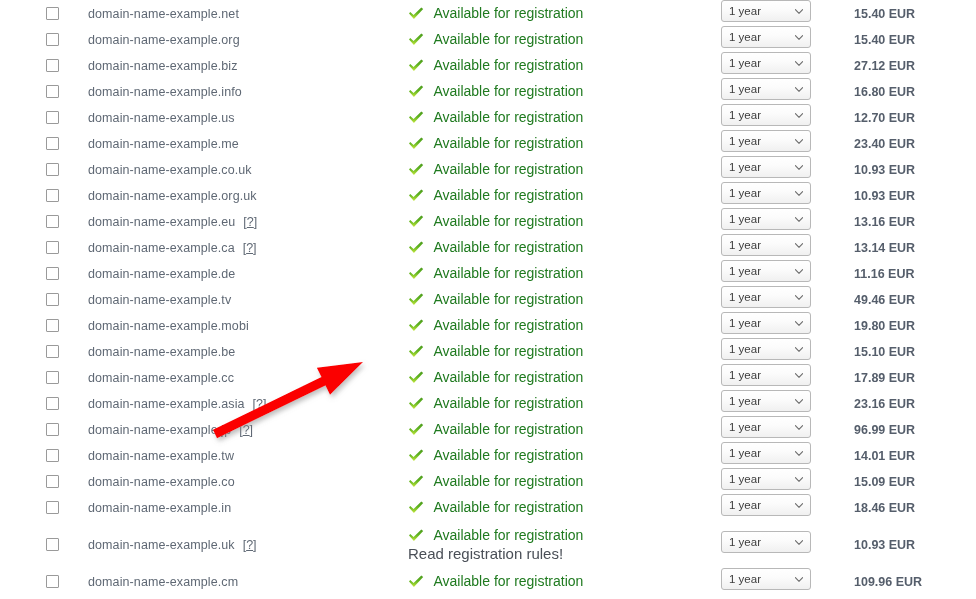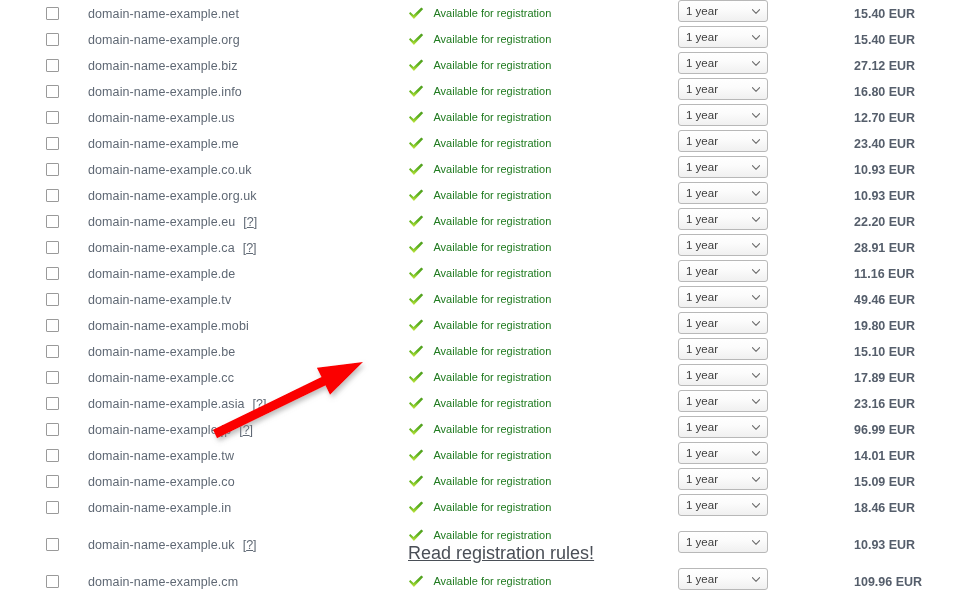--- a/index.html
+++ b/index.html
@@ -59,36 +59,35 @@
   .col-status { width: 270px; padding-left: 4px; }
   .status-wrap { display: block; line-height: 15px; }
   .status-line { white-space: nowrap; }
   .tick {
     display: inline-block;
     width: 16px; height: 13px;
     vertical-align: -2px;
     margin-right: 5px;
   }
   .status-text {
-    font-size: 11px;
+    font-size: 14px;
     color: #1f7a1f;
     vertical-align: middle;
   }
   .rules-link {
     display: inline-block;
     margin-top: 3px;
-    font-size: 18px;
+    font-size: 15px;
     color: #4a4f57;
-    text-decoration: underline;
     cursor: pointer;
     white-space: nowrap;
   }
 
   
-  .col-period { width: 180px; padding-left: 4px; }
+  .col-period { width: 180px; padding-left: 4px; text-align: center; }
   .sel {
     position: relative;
     display: inline-block;
     width: 90px; height: 22px;
     border: 1px solid #b8b8b8;
     border-radius: 3px;
     background: linear-gradient(to bottom, #ffffff 0%, #fbfbfb 45%, #f0f0f0 100%);
     cursor: pointer;
   }
   .sel .sel-val {
@@ -468,21 +467,21 @@
     </td>
     <td class="cell col-period">
       <span class="sel">
         <span class="sel-val">1 year</span>
         <svg class="caret" viewBox="0 0 8 5">
           <path d="M0.4 0.6 L4 4.3 L7.6 0.6" stroke="#6b6b6b" stroke-width="1.1" fill="none" stroke-linecap="round"></path>
         </svg>
       </span>
     </td>
     <td class="cell col-price">
-      <span class="price">22.20 EUR</span>
+      <span class="price">13.16 EUR</span>
     </td>
   </tr>
 
   <tr class="domain-row">
     <td class="cell col-check">
       <span class="chk"></span>
     </td>
     <td class="cell col-name">
       <span class="dname">domain-name-example.ca</span>
       <span class="helplink" style="display: inline;">&nbsp;[<u>?</u>]</span>
@@ -507,21 +506,21 @@
     </td>
     <td class="cell col-period">
       <span class="sel">
         <span class="sel-val">1 year</span>
         <svg class="caret" viewBox="0 0 8 5">
           <path d="M0.4 0.6 L4 4.3 L7.6 0.6" stroke="#6b6b6b" stroke-width="1.1" fill="none" stroke-linecap="round"></path>
         </svg>
       </span>
     </td>
     <td class="cell col-price">
-      <span class="price">28.91 EUR</span>
+      <span class="price">13.14 EUR</span>
     </td>
   </tr>
 
   <tr class="domain-row">
     <td class="cell col-check">
       <span class="chk"></span>
     </td>
     <td class="cell col-name">
       <span class="dname">domain-name-example.de</span>
       

